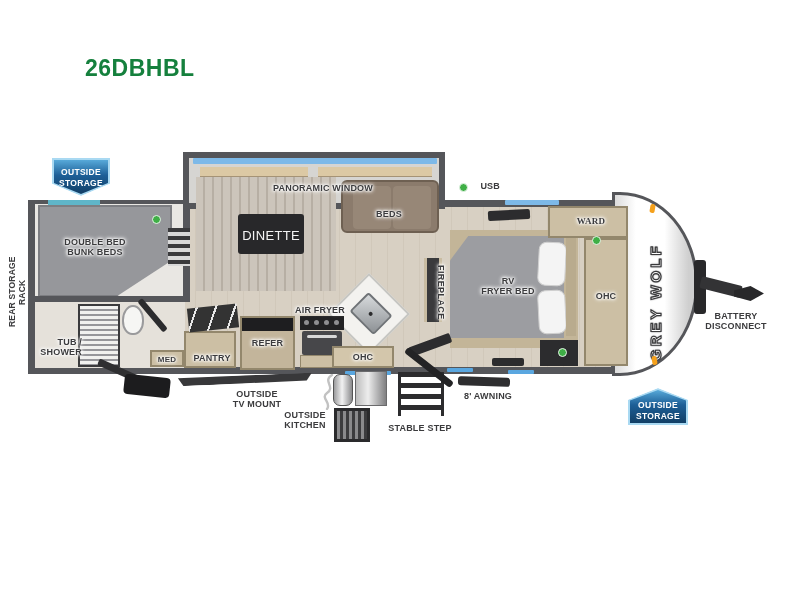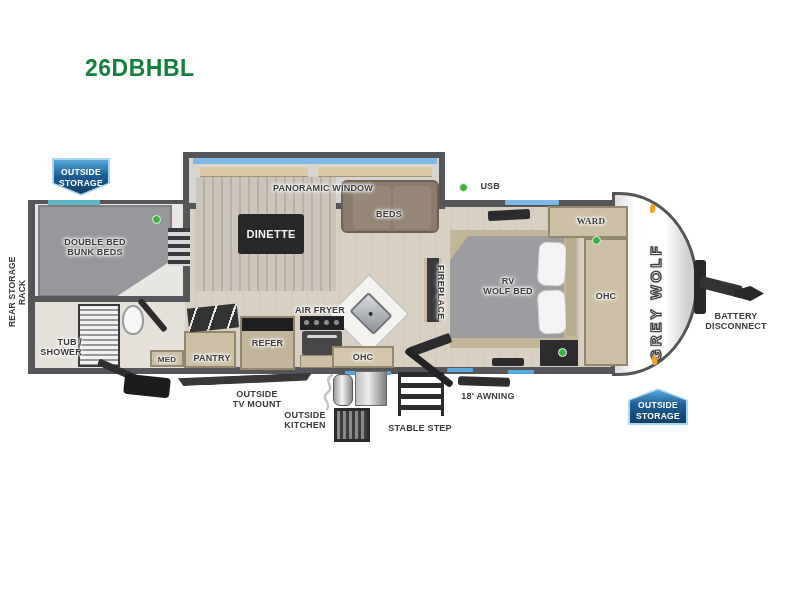--- a/index.html
+++ b/index.html
@@ -10,21 +10,21 @@
   
   .body-shell{position:absolute;left:28px;top:200px;width:590px;height:174px;border:7px solid #55565a;box-sizing:border-box;
     background:repeating-linear-gradient(90deg,rgba(90,70,40,.06) 0 1px,transparent 1px 16px),#d8d0c3;z-index:2;}
   .cap{position:absolute;left:612px;top:192px;width:86px;height:184px;border:3px solid #55565a;box-sizing:border-box;
     border-radius:0 78px 78px 0 / 0 92px 92px 0;background:linear-gradient(90deg,#dcdcdc,#ffffff 26%,#ffffff 62%,#cfcfcf 92%);z-index:5;}
   .slide{position:absolute;left:183px;top:152px;width:262px;height:57px;border:6px solid #55565a;box-sizing:border-box;background:#d6d5d2;z-index:3;}
   .wall{background:#55565a;z-index:4;}
   
   .lbl{position:absolute;font-size:9px;font-weight:700;line-height:1.15;color:#3b3b3d;text-align:center;
     text-shadow:0 0 2px #fff,0 0 3px #fff,0 0 4px #fff,0 0 5px #fff;white-space:pre-line;letter-spacing:.2px;z-index:9;}
-  .lbl-light{position:absolute;font-size:11px;font-weight:700;color:#f4f4f4;text-align:center;letter-spacing:.3px;z-index:9;white-space:pre-line;}
+  .lbl-light{position:absolute;font-size:13px;font-weight:400;color:#f4f4f4;text-align:center;letter-spacing:.3px;z-index:9;white-space:pre-line;}
   .vlbl{writing-mode:vertical-rl;transform:rotate(180deg);}
   .vlbl-cw{writing-mode:vertical-rl;}
   .cab{position:absolute;background:#ccbfa4;border:2px solid #93876c;box-sizing:border-box;z-index:5;}
   .darkpiece{position:absolute;background:#2c2c2e;z-index:6;}
   .dot{position:absolute;width:7px;height:7px;border-radius:50%;background:#3faf46;border:1px solid #e8f5e9;z-index:8;}
   .marker{position:absolute;width:5px;height:9px;border-radius:2px;background:#f5a11c;z-index:7;}
   .bluestrip{position:absolute;background:#7db9e8;z-index:6;border-radius:1px;}
   .badge{position:absolute;z-index:10;}
   .badge .outer{position:absolute;inset:0;background:#a9d9f2;}
   .badge .inner{position:absolute;inset:2px;background:linear-gradient(180deg,#57a9d9 0%,#1d5f97 45%,#123f66 100%);
@@ -114,21 +114,21 @@
 
   <div class="abs" style="left:424px;top:258px;width:18px;height:64px;background:#3a3a3c;border-left:3px solid #c9bca2;border-right:3px solid #c9bca2;box-sizing:border-box;z-index:5;"></div>
   <div class="lbl vlbl-cw" style="left:436px;top:256px;height:72px;letter-spacing:.4px;">FIREPLACE</div>
 
   <div class="abs" style="left:450px;top:230px;width:128px;height:118px;background:#c3b598;border-radius:0 6px 6px 0;z-index:4;"></div>
   <div class="abs" style="left:450px;top:236px;width:114px;height:102px;background:#9c9da1;clip-path:polygon(16% 0,100% 0,100% 100%,0 100%,0 24%);z-index:5;"></div>
   <div class="abs" style="left:538px;top:242px;width:26px;height:42px;background:#f4f4f4;border:1px solid #cfcfcf;border-radius:8px;transform:rotate(3deg);z-index:6;"></div>
   <div class="abs" style="left:538px;top:290px;width:26px;height:42px;background:#f4f4f4;border:1px solid #cfcfcf;border-radius:8px;transform:rotate(-3deg);z-index:6;"></div>
   <div class="abs" style="left:566px;top:238px;width:10px;height:98px;background:#b9ab8e;z-index:6;"></div>
   <div class="lbl" style="left:468px;top:276px;width:80px;">RV
-WOLF BED</div>
+FRYER BED</div>
   <div class="darkpiece" style="left:488px;top:210px;width:42px;height:10px;border-radius:2px;transform:rotate(-3deg);"></div>
 
   <div class="cab" style="left:548px;top:206px;width:80px;height:32px;"></div>
   <div class="lbl" style="left:548px;top:216px;width:86px;font-family:Liberation Serif, serif;">WARD</div>
   <div class="cab" style="left:584px;top:238px;width:44px;height:128px;"></div>
   <div class="lbl" style="left:584px;top:291px;width:44px;">OHC</div>
   <div class="dot" style="left:592px;top:236px;"></div>
   <div class="darkpiece" style="left:540px;top:340px;width:38px;height:26px;"></div>
   <div class="dot" style="left:558px;top:348px;"></div>
   <div class="darkpiece" style="left:492px;top:358px;width:32px;height:8px;border-radius:2px;"></div>
@@ -155,21 +155,21 @@
   <div class="abs" style="left:334px;top:408px;width:36px;height:34px;background:repeating-linear-gradient(90deg,#8a8a8c 0 3px,#3c3c3e 3px 6px);border:3px solid #2a2a2c;box-sizing:border-box;z-index:6;"></div>
   <div class="lbl" style="left:276px;top:410px;width:58px;">OUTSIDE
 KITCHEN</div>
 
   <div class="darkpiece" style="left:408px;top:340px;width:44px;height:10px;transform:rotate(-20deg);border-radius:2px;"></div>
   <div class="abs" style="left:398px;top:372px;width:46px;height:44px;border-left:3px solid #2c2c2e;border-right:3px solid #2c2c2e;background:repeating-linear-gradient(180deg,#2c2c2e 0 5px,transparent 5px 11px);box-sizing:border-box;z-index:6;"></div>
   <div class="darkpiece" style="left:400px;top:364px;width:58px;height:7px;transform:rotate(38deg);border-radius:3px;background:#232325;"></div>
   <div class="lbl" style="left:378px;top:423px;width:84px;">STABLE STEP</div>
 
   <div class="darkpiece" style="left:458px;top:377px;width:52px;height:9px;border-radius:3px;transform:rotate(2deg);background:#2e2e30;"></div>
-  <div class="lbl" style="left:448px;top:391px;width:80px;">18' AWNING</div>
+  <div class="lbl" style="left:448px;top:391px;width:80px;">8' AWNING</div>
 
   <div class="marker" style="left:650px;top:204px;transform:rotate(10deg);"></div>
   <div class="marker" style="left:652px;top:356px;transform:rotate(-10deg);"></div>
   <div class="darkpiece" style="left:694px;top:260px;width:12px;height:54px;border-radius:3px;background:#28282a;"></div>
   <div class="darkpiece" style="left:700px;top:281px;width:42px;height:12px;transform:rotate(14deg);background:#333335;border-radius:2px;"></div>
   <div class="darkpiece" style="left:734px;top:286px;width:30px;height:15px;clip-path:polygon(0 30%,55% 0,100% 50%,55% 100%,0 70%);background:#28282a;"></div>
   <div class="lbl" style="left:696px;top:311px;width:80px;">BATTERY
 DISCONNECT</div>
 
   <div class="badge pt-down" style="left:52px;top:158px;width:58px;height:38px;">

